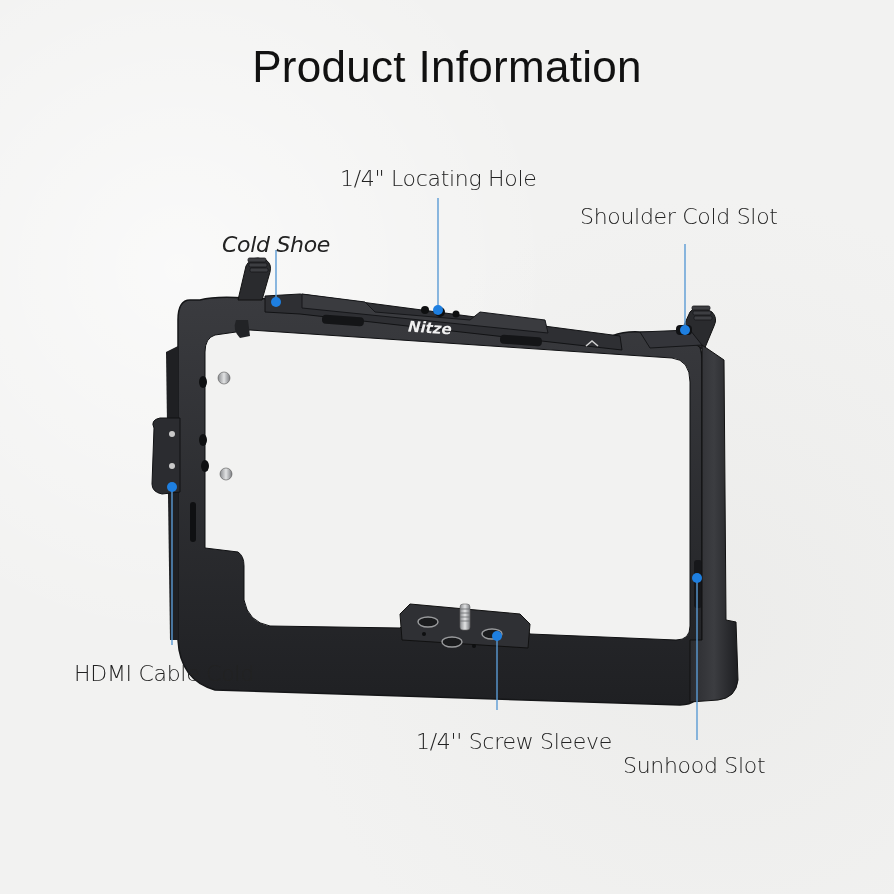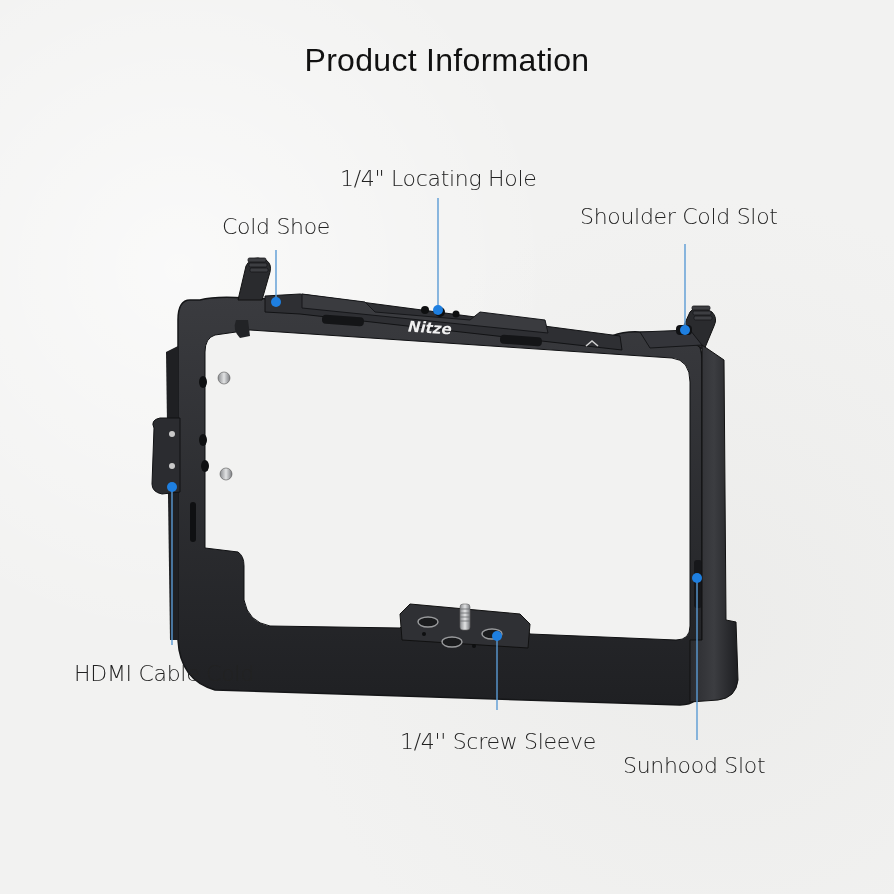--- a/index.html
+++ b/index.html
@@ -22,21 +22,21 @@
         radial-gradient(circle at 20% 30%, rgba(255,255,255,0.6) 0, rgba(255,255,255,0) 40%),
         radial-gradient(circle at 80% 70%, rgba(230,230,228,0.5) 0, rgba(230,230,228,0) 45%),
         #f2f2f1;
     }
     .title {
       position: absolute;
       left: 0;
       right: 0;
       top: 42px;
       text-align: center;
-      font-size: 32px;
+      font-size: 44px;
       font-weight: 400;
       letter-spacing: 0.3px;
       color: #111;
     }
     .label {
       position: absolute;
       font-size: 22px;
       color: #222;
       white-space: nowrap;
       font-family: "DejaVu Sans", sans-serif;
@@ -165,18 +165,18 @@
   <g fill="#1e7fe0">
     <circle cx="276" cy="302" r="5"></circle>
     <circle cx="438" cy="310" r="5"></circle>
     <circle cx="685" cy="330" r="5"></circle>
     <circle cx="172" cy="487" r="5"></circle>
     <circle cx="497" cy="636" r="5"></circle>
     <circle cx="697" cy="578" r="5"></circle>
   </g>
 </svg>
 
-<div class="label" style="left:222px; top:214px;">Cold Shoe</div>
+<div class="label" style="left:222px; top:232px;font-style:italic;">Cold Shoe</div>
 <div class="label" style="left:340px; top:166px;">1/4" Locating Hole</div>
 <div class="label" style="left:580px; top:204px;">Shoulder Cold Slot</div>
 <div class="label" style="left:74px; top:661px;">HDMI Cable Cold</div>
-<div class="label" style="left:400px; top:729px;">1/4'' Screw Sleeve</div>
+<div class="label" style="left:416px; top:729px;">1/4'' Screw Sleeve</div>
 <div class="label" style="left:623px; top:753px;text-align:right;">Sunhood Slot</div>
 
 </body></html>

